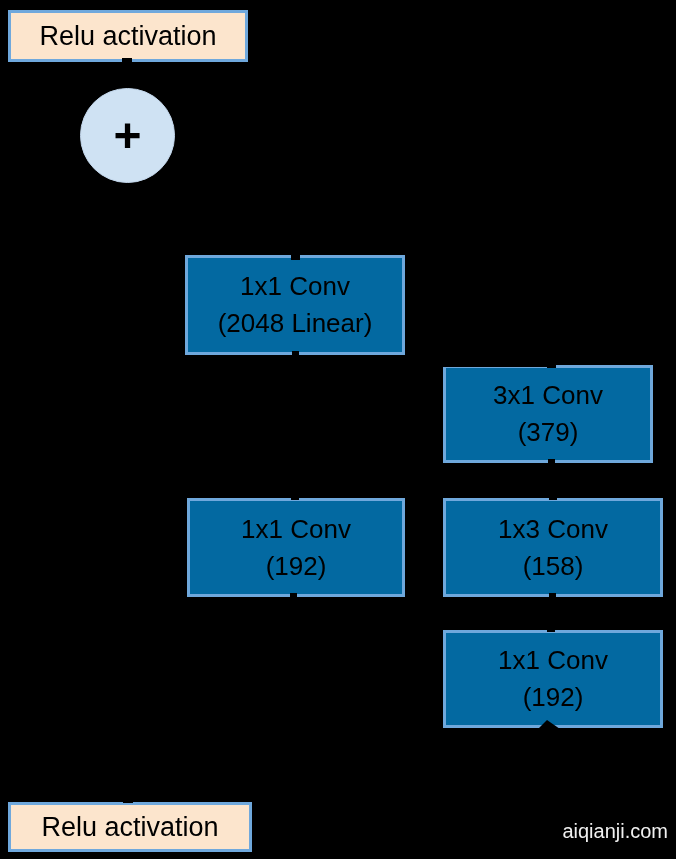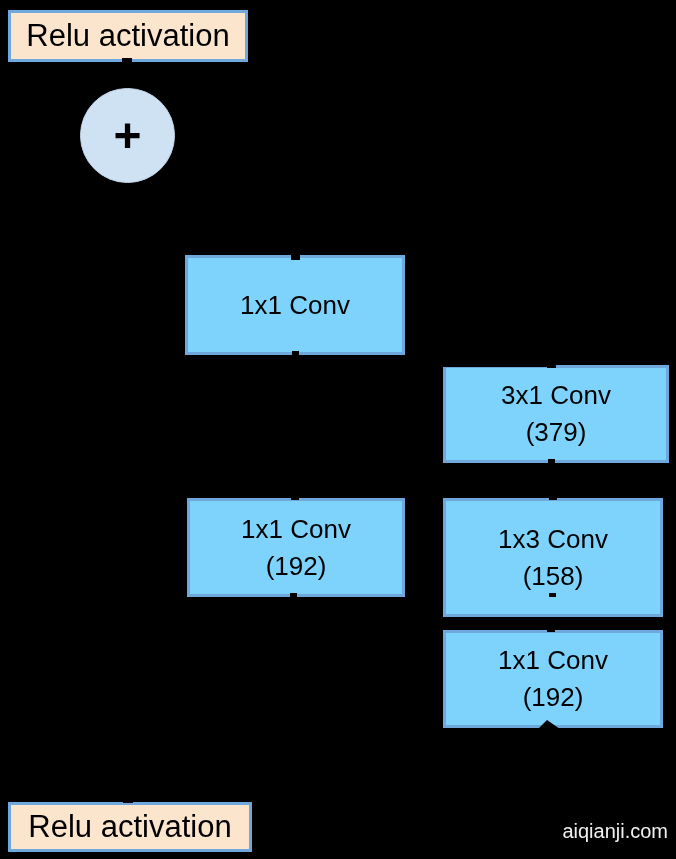--- a/index.html
+++ b/index.html
@@ -21,41 +21,41 @@
     display: flex;
     flex-direction: column;
     align-items: center;
     justify-content: center;
     text-align: center;
     color: #000000;
   }
   .relu-box {
     background: #fce5cd;
     border: 3px solid #6fa8dc;
-    font-size: 31px;
+    font-size: 27px;
   }
   .conv-box {
-    background: #7dd3fc;
+    background: #0369a1;
     border: 3px solid #6fa8dc;
     font-size: 26px;
     line-height: 37px;
   }
   .add-circle {
     background: #cfe2f3;
     border: 1px solid #c3d7ec;
     border-radius: 50%;
     font-size: 48px;
     font-weight: bold;
   }
   #relu-top      { left: 8px;   top: 10px;  width: 240px; height: 52px; }
   #add-circle    { left: 80px;  top: 88px;  width: 95px;  height: 95px; }
   #conv-2048     { left: 185px; top: 255px; width: 220px; height: 100px; }
-  #conv-3x1      { left: 443px; top: 365px; width: 226px; height: 98px; }
+  #conv-3x1      { left: 443px; top: 365px; width: 210px; height: 98px; }
   #conv-192-left { left: 187px; top: 498px; width: 218px; height: 99px; }
-  #conv-1x3      { left: 443px; top: 498px; width: 220px; height: 119px; }
+  #conv-1x3      { left: 443px; top: 498px; width: 220px; height: 99px; }
   #conv-192-right{ left: 443px; top: 630px; width: 220px; height: 98px; }
   #relu-bottom   { left: 8px;   top: 802px; width: 244px; height: 50px; }
   #watermark {
     position: absolute;
     left: 536px;
     top: 820px;
     width: 132px;
     text-align: right;
     color: #f1f1f1;
     font-size: 20px;
@@ -97,20 +97,21 @@
   <div class="node relu-box" id="relu-top">
     <span>Relu activation</span>
   </div>
 
   <div class="node add-circle" id="add-circle">
     <span>+</span>
   </div>
 
   <div class="node conv-box" id="conv-2048">
     <span>1x1 Conv</span>
+    <span>(2048 Linear)</span>
   </div>
 
   <div class="node conv-box" id="conv-3x1">
     <span>3x1 Conv</span>
     <span>(379)</span>
   </div>
 
   <div class="node conv-box" id="conv-192-left">
     <span>1x1 Conv</span>
     <span>(192)</span>

